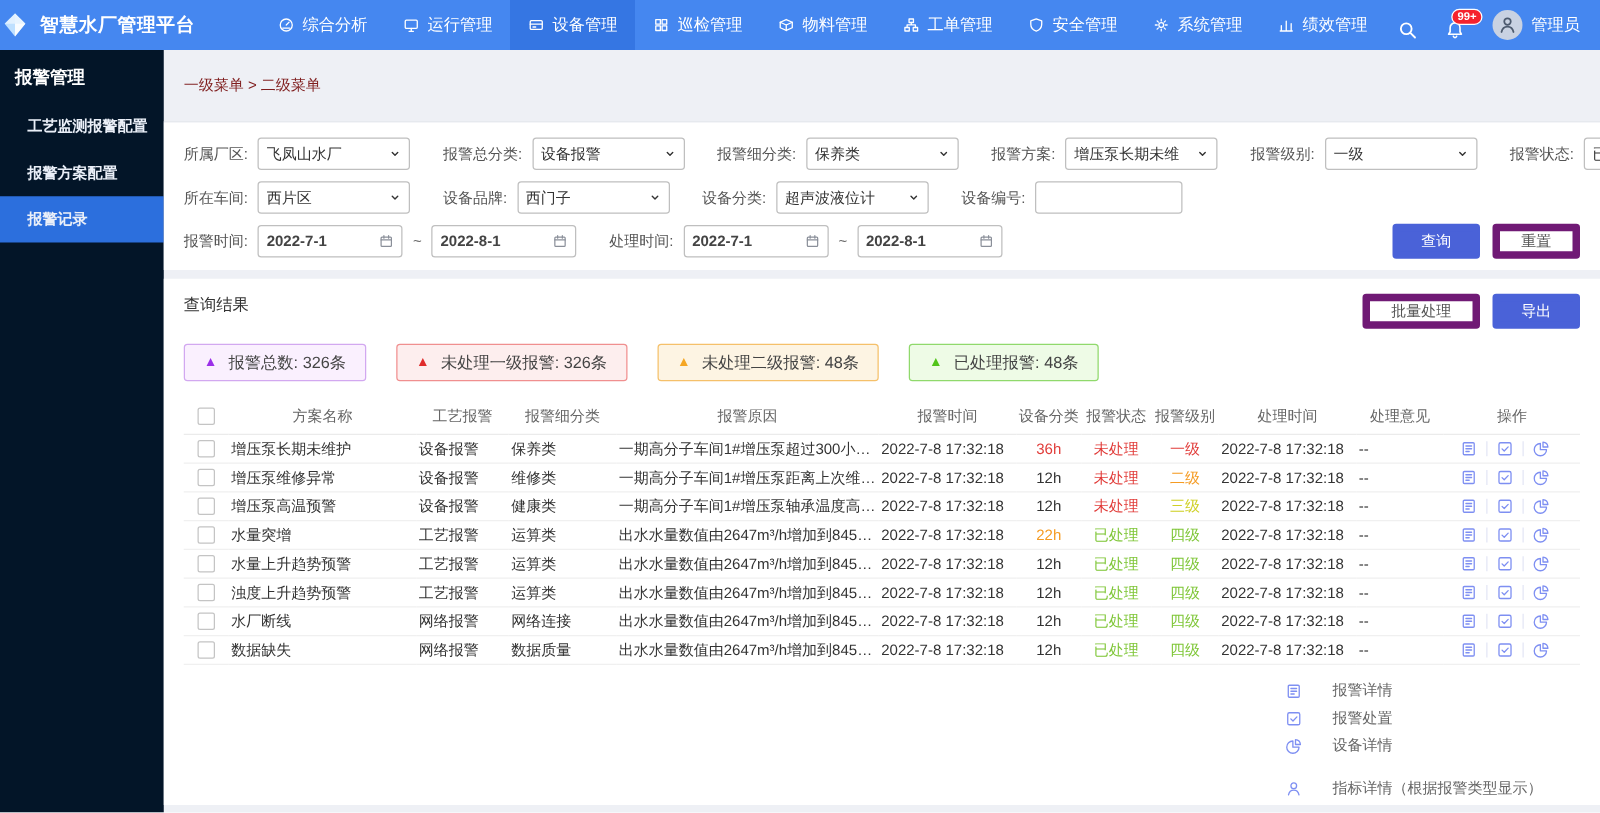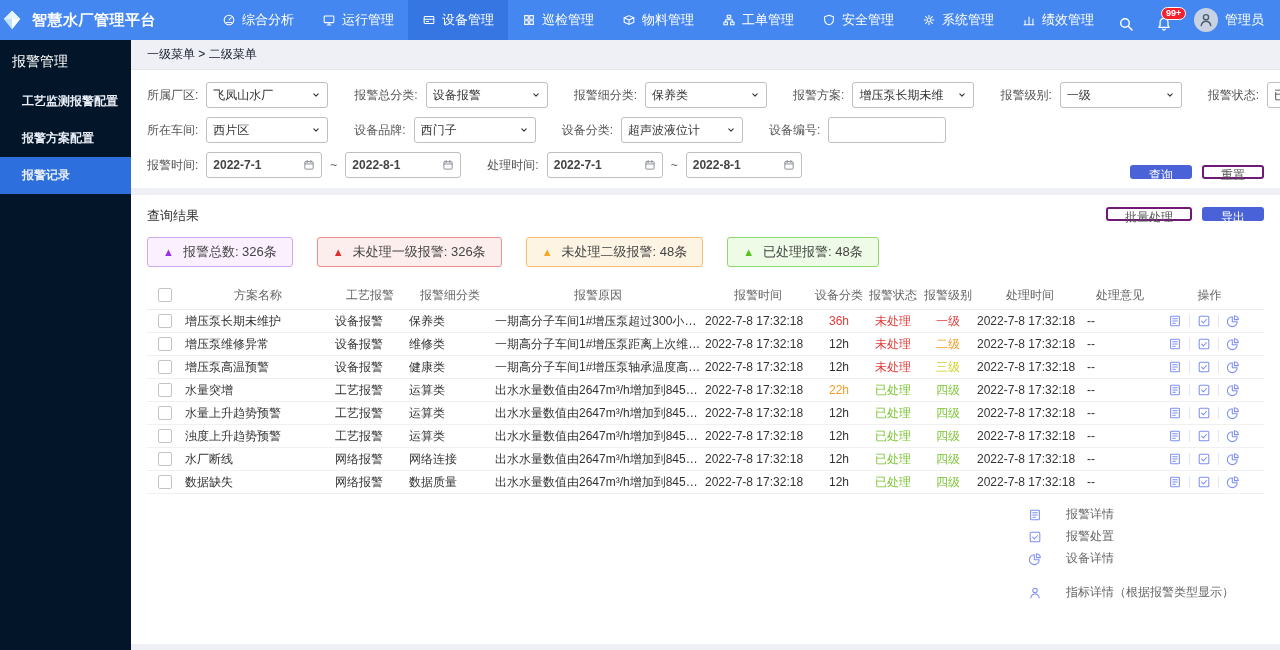--- a/index.html
+++ b/index.html
@@ -15,43 +15,43 @@
   .nav-item{display:flex;align-items:center;gap:6px;padding:0 14px;font-size:13px;cursor:pointer;white-space:nowrap}
   .nav-item.active{background:#3576e3}
   .hdr-tools{display:flex;align-items:flex-end;gap:22px;padding:0 16px 0 10px;flex:none}
   .belwrap{position:relative;cursor:pointer}
   .bdg{position:absolute;top:-9px;left:5px;background:#f5222d;border:1px solid #fff;color:#fff;font-size:9px;line-height:11px;padding:0 4px;border-radius:7px;font-weight:bold}
   .usr{display:flex;align-items:center;gap:7px;font-size:13px;cursor:pointer}
   .ava{width:24px;height:24px;border-radius:50%;background:#c9d2e2;display:flex;align-items:center;justify-content:center;color:#4c5a6e;overflow:hidden;flex:none}
 
   
   .side{position:absolute;top:40px;left:0;width:131px;height:610px;background:#031528;color:#fff}
-  .side-g{font-size:14px;font-weight:normal;padding:13px 12px 12px}
+  .side-g{font-size:14px;font-weight:bold;padding:13px 12px 12px}
   .side-i{font-size:12px;font-weight:bold;padding:10px 8px 10px 22px;color:#eaeff8;cursor:pointer;white-space:nowrap}
   .side-i.active{background:#2c6fdd}
 
   
   .main{position:absolute;left:131px;top:40px;width:1149px;height:604px;display:flex;flex-direction:column}
-  .crumb{height:25px;line-height:25px;padding:2px 16px;color:#0f172a;border-bottom:1px solid #e4e6ec;flex:none}
+  .crumb{height:25px;line-height:25px;padding:16px 16px;color:#7f1d1d;border-bottom:1px solid #e4e6ec;flex:none}
   .card{background:#fff}
   .fcard{padding:12px 16px 10px;position:relative;flex:none}
   .frow{display:flex;align-items:flex-start;margin-bottom:9px}
   .frow:last-child{margin-bottom:0}
   .field{display:flex;align-items:center;margin-right:26px}
   .flab{color:#555;margin-right:8px;white-space:nowrap}
   .sel{width:108px;height:24px;border:1px solid #bfbfbf;border-radius:3px;background:#fff;display:flex;align-items:center;padding:0 6px;cursor:pointer}
   .sel .v{flex:1;white-space:nowrap;overflow:hidden}
   .sel .ch{color:#333;flex:none}
   .txt{width:104px;height:24px;border:1px solid #bfbfbf;border-radius:3px;padding:0 6px;font:inherit;color:#333}
   .date{width:102px;height:24px;border:1px solid #bfbfbf;border-radius:3px;display:flex;align-items:center;padding:0 6px;gap:4px;cursor:pointer;background:#fff}
   .date .v{flex:1;font-weight:bold;color:#444}
   .cal{color:#8a8f99;flex:none}
   .tilde{margin:0 8px;color:#666}
   .fbtns{position:absolute;right:16px;bottom:9px;display:flex;gap:10px}
-  .btn{height:14px;padding:0 17px;border-radius:3px;border:2px solid #701a75;background:#fff;color:#555;font:inherit;cursor:pointer;white-space:nowrap}
+  .btn{height:28px;padding:0 17px;border-radius:3px;border:6px solid #701a75;background:#fff;color:#555;font:inherit;cursor:pointer;white-space:nowrap}
   .btn.pri{background:#4a62d8;border-color:#4a62d8;color:#fff}
 
   
   .rcard{margin-top:7px;flex:1;padding:12px 16px;display:flex;flex-direction:column;overflow:hidden}
   .rhead{display:flex;align-items:flex-start}
   .rtitle{font-size:13px;color:#333}
   .rbtns{margin-left:auto;display:flex;gap:10px}
   .stats{display:flex;gap:24px;margin:12px 0 14px}
   .stat{display:flex;align-items:center;gap:9px;padding:5px 15px;border-radius:3px;border:1px solid;font-size:13px;color:#444}
   .stat .tri{font-size:11px;line-height:1}

